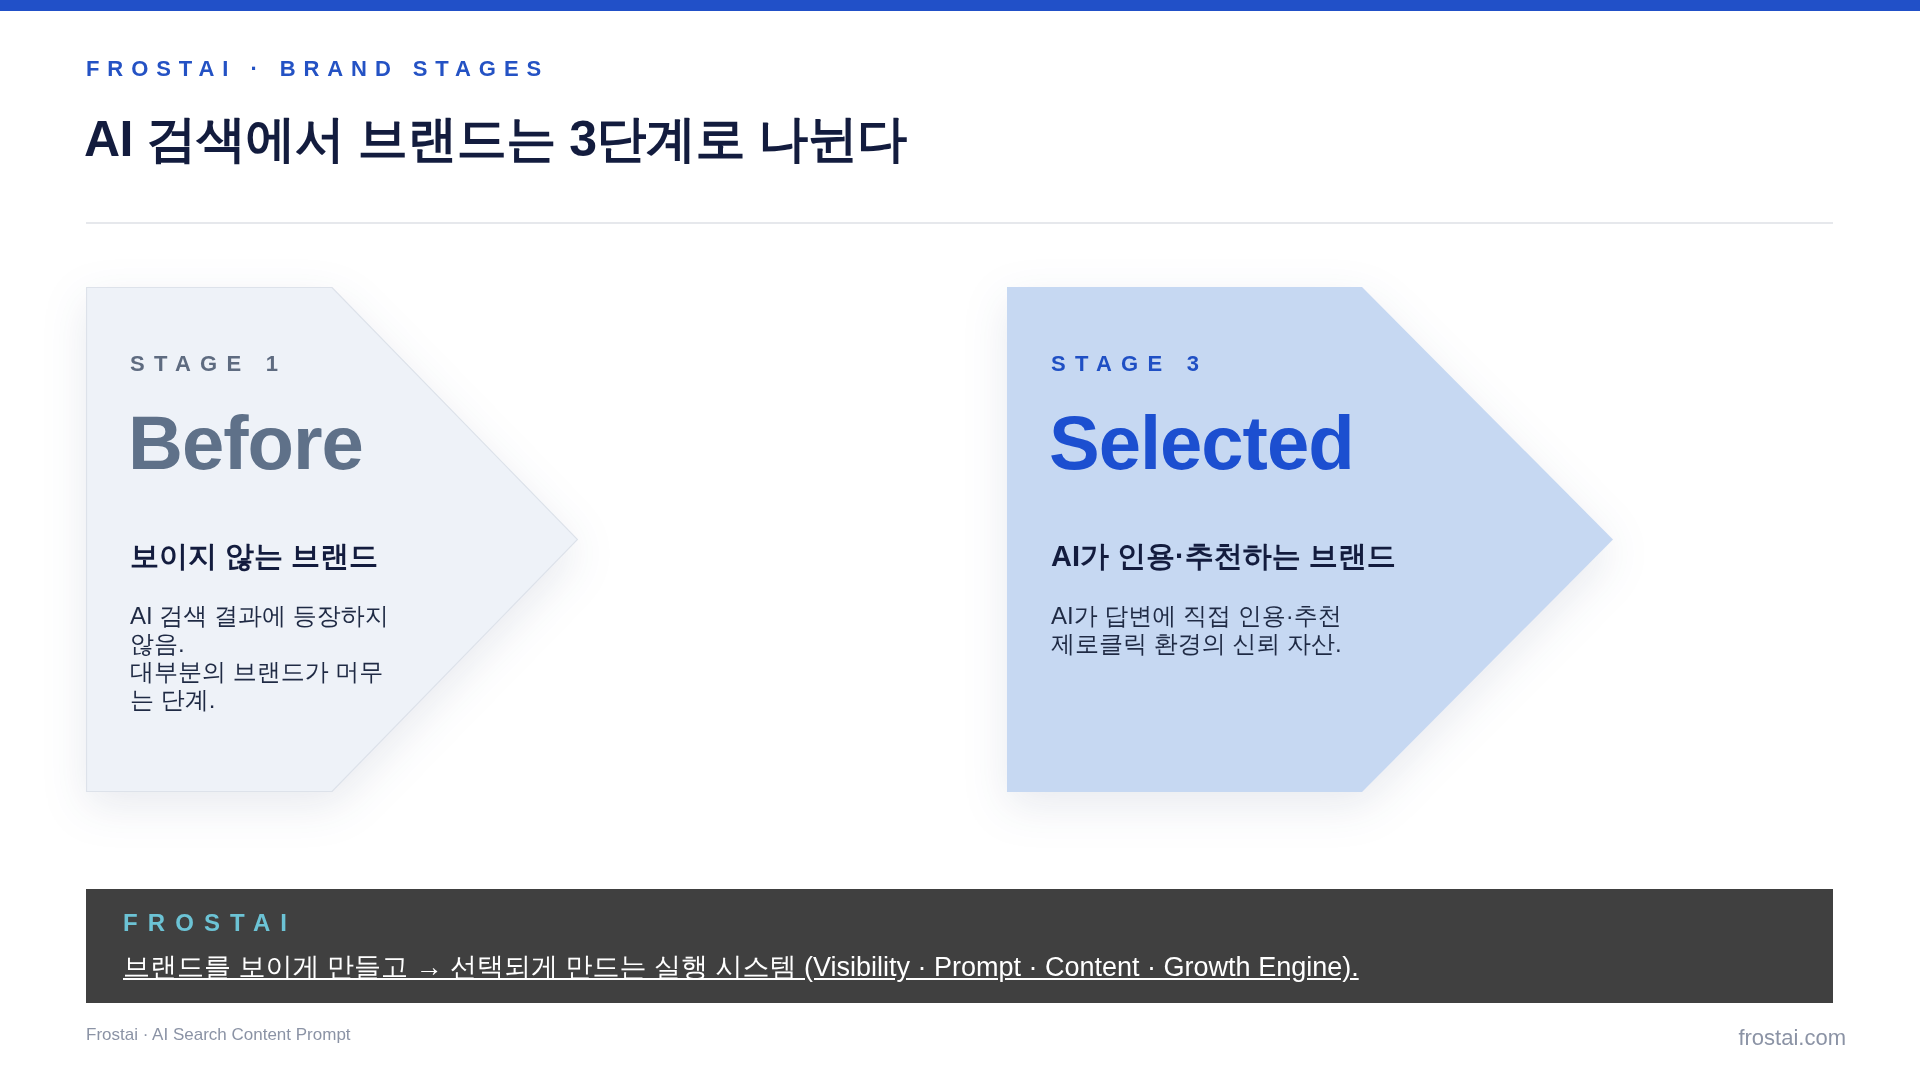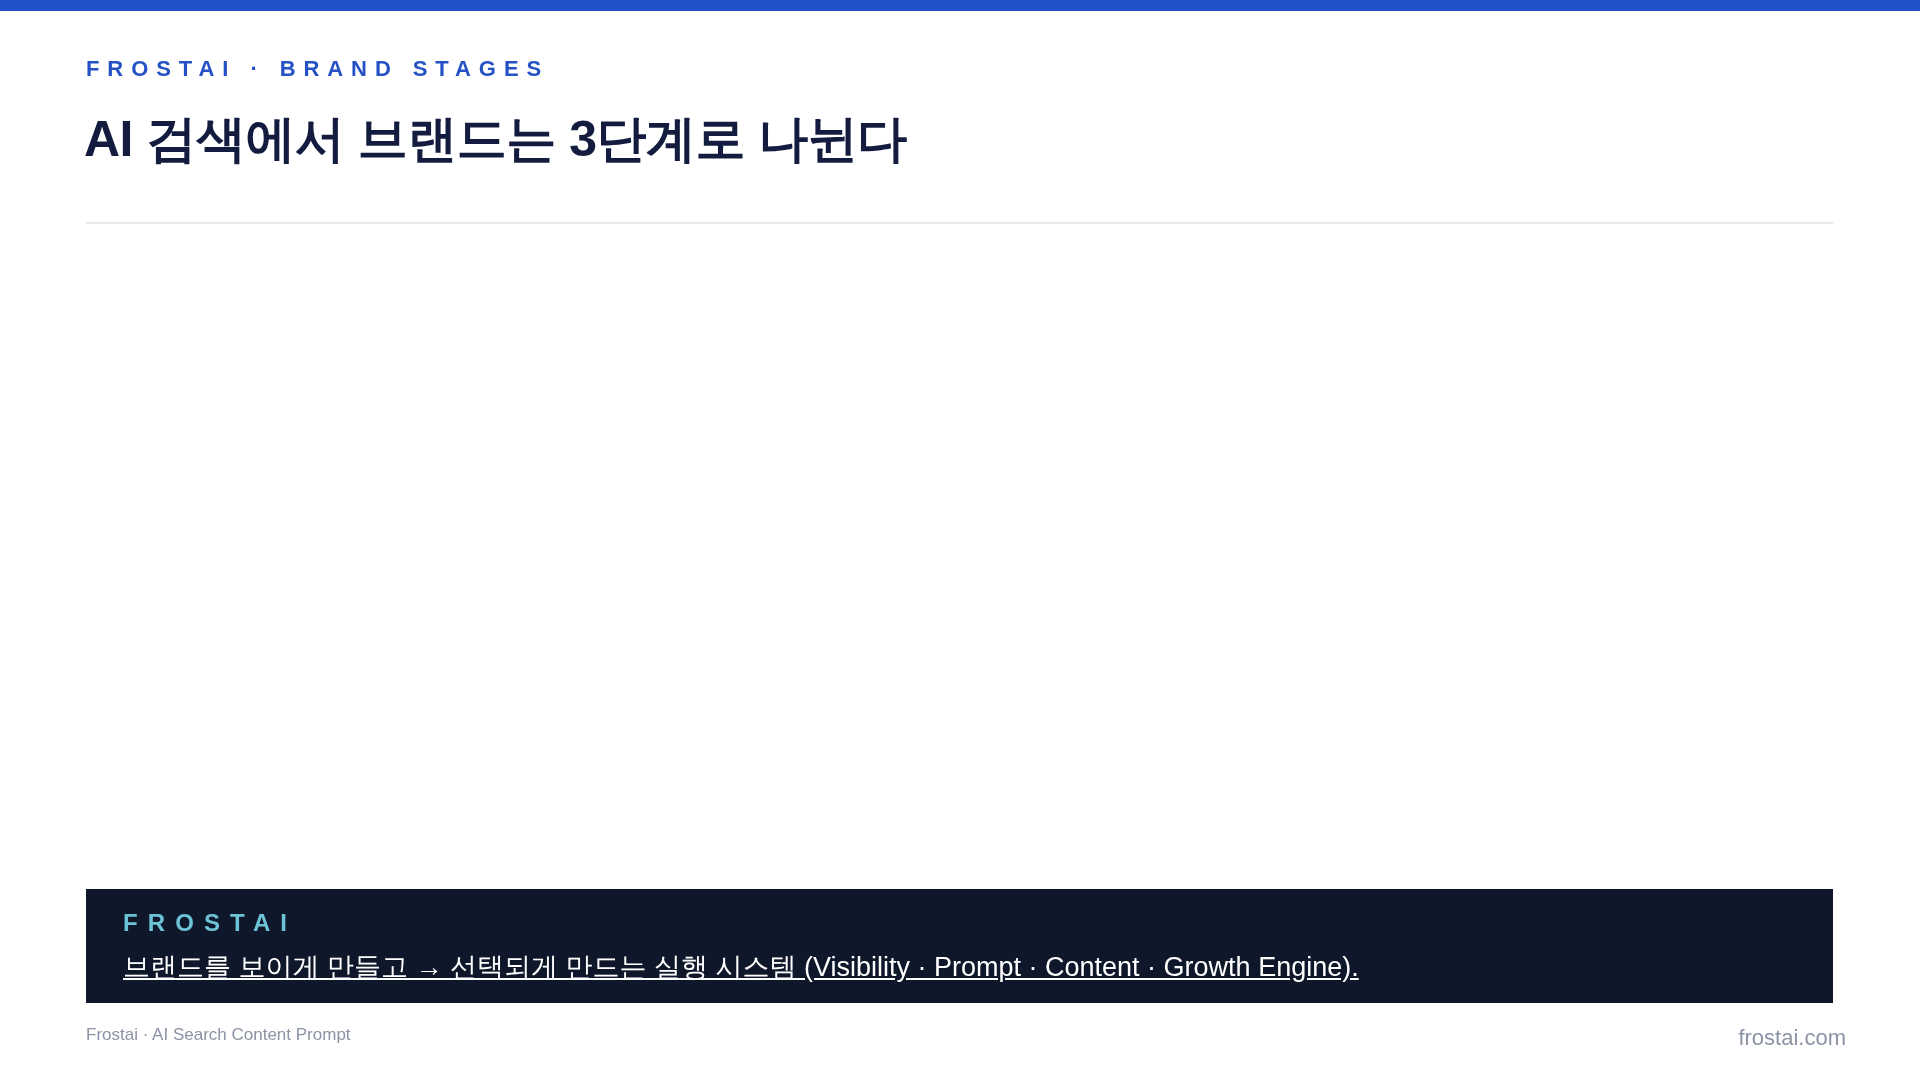--- a/index.html
+++ b/index.html
@@ -72,23 +72,57 @@
 <body>
 
 <div class="topbar" style="background: rgb(33, 80, 200);"></div>
 
 <div class="eyebrow" style="color: rgb(36, 82, 196);">FROSTAI · BRAND STAGES</div>
 <div class="title" style="color: rgb(19, 28, 62);">AI 검색에서 브랜드는 3단계로 나뉜다</div>
 <div class="divider"></div>
 
 <div class="stages">
 
+  <div class="stage" style="left:86px; width:492px; z-index:1;">
+    <div class="stage-shape">
+      <svg viewBox="0 0 492 505" preserveAspectRatio="none">
+        <polygon points="0.5,0.5 246,0.5 491.5,252.5 246,504.5 0.5,504.5" stroke="#dde2ea" stroke-width="1.2" fill="#eef2f8"></polygon>
+      </svg>
+    </div>
+    <div class="stage-content">
+      <div class="stage-label" style="color: rgb(94, 107, 128);">STAGE 1</div>
+      <div class="stage-name" style="color: rgb(95, 113, 137);">Before</div>
+      <div class="stage-heading">보이지 않는 브랜드</div>
+      <div class="stage-desc">
+        <div>AI 검색 결과에 등장하지</div>
+        <div>않음.</div>
+        <div>대부분의 브랜드가 머무</div>
+        <div>는 단계.</div>
+      </div>
+    </div>
+  </div>
 
 
+  <div class="stage" style="left:1007px; width:606px; z-index:3;">
+    <div class="stage-shape">
+      <svg viewBox="0 0 606 505" preserveAspectRatio="none">
+        <polygon points="0,0 355,0 606,252.5 355,505 0,505" fill="#c6d8f2"></polygon>
+      </svg>
+    </div>
+    <div class="stage-content">
+      <div class="stage-label" style="color: rgb(31, 79, 196);">STAGE 3</div>
+      <div class="stage-name" style="color: rgb(28, 79, 208);">Selected</div>
+      <div class="stage-heading">AI가 인용·추천하는 브랜드</div>
+      <div class="stage-desc">
+        <div>AI가 답변에 직접 인용·추천</div>
+        <div>제로클릭 환경의 신뢰 자산.</div>
+      </div>
+    </div>
+  </div>
 </div>
 
-<div class="banner" style="background: #0f172a; text-align: center;">
+<div class="banner" style="background: #404040; text-align: center;">
   <div class="banner-label" style="color: rgb(108, 195, 213);">FROSTAI</div>
   <div class="banner-text">브랜드를 보이게 만들고 → 선택되게 만드는 실행 시스템 (Visibility · Prompt · Content · Growth Engine).</div>
 </div>
 
 <div class="footer-left">Frostai · AI Search Content Prompt</div>
 <div class="footer-right">frostai.com</div>
 
 </body></html>

